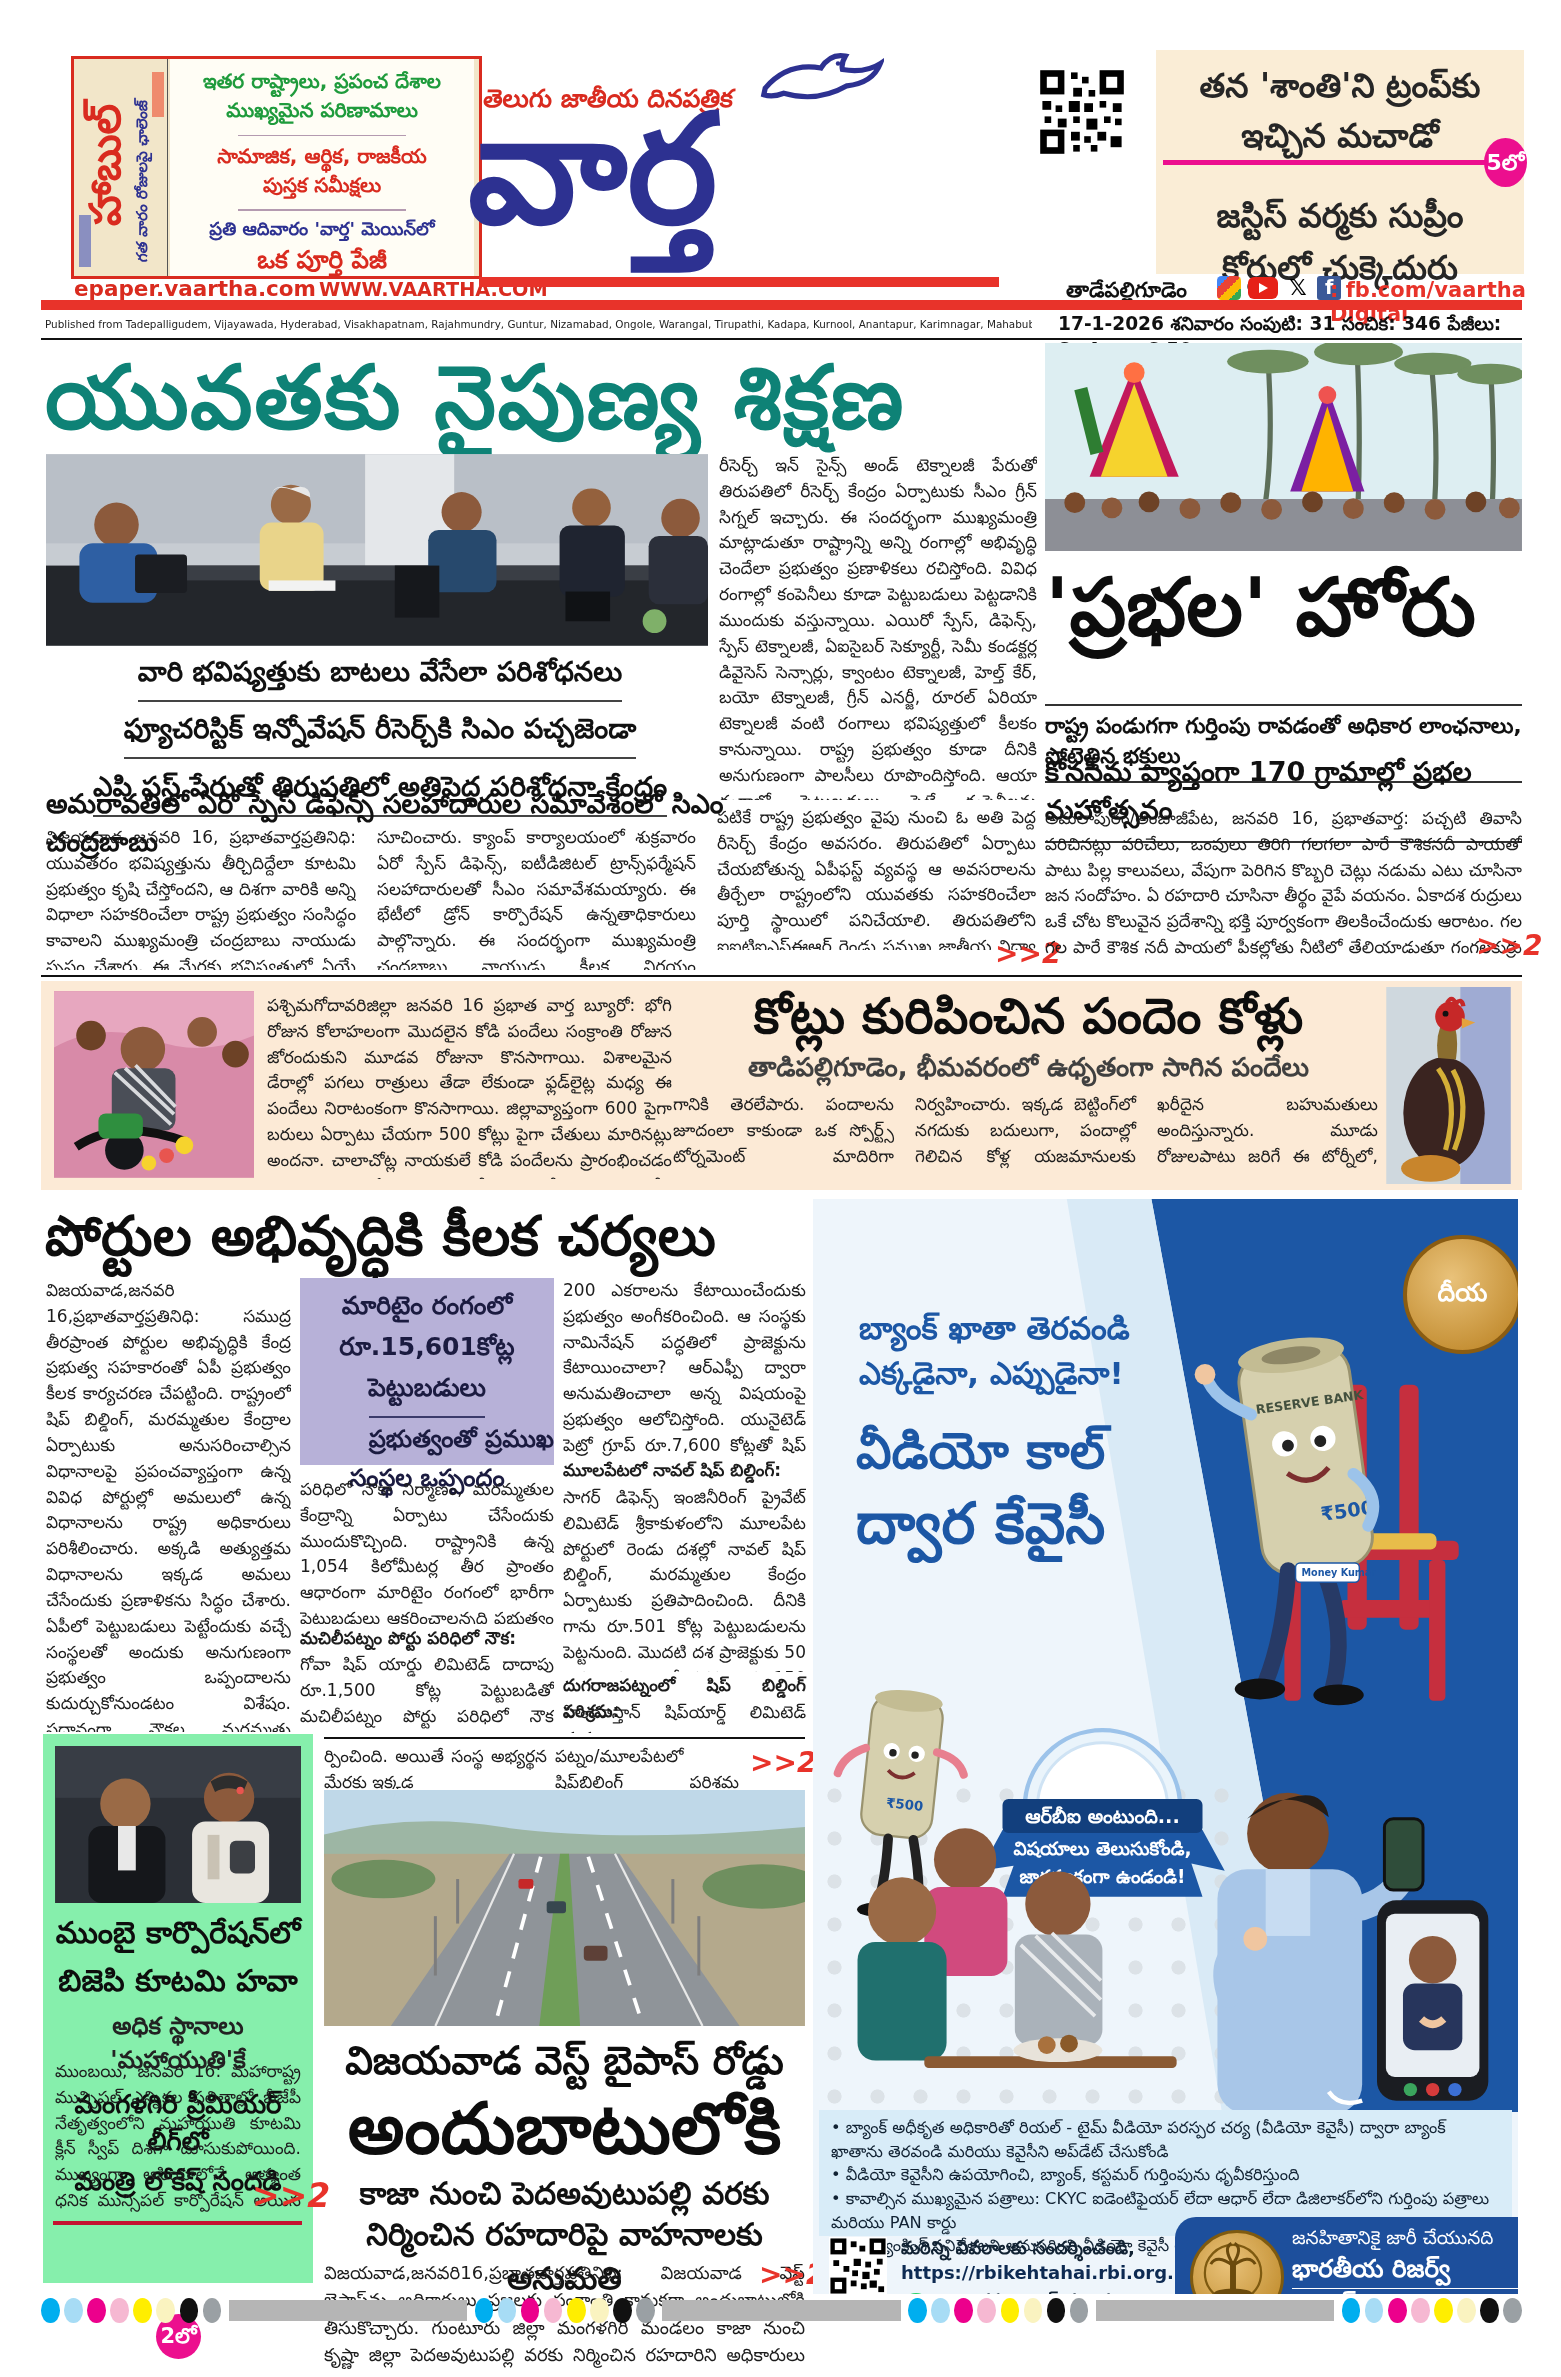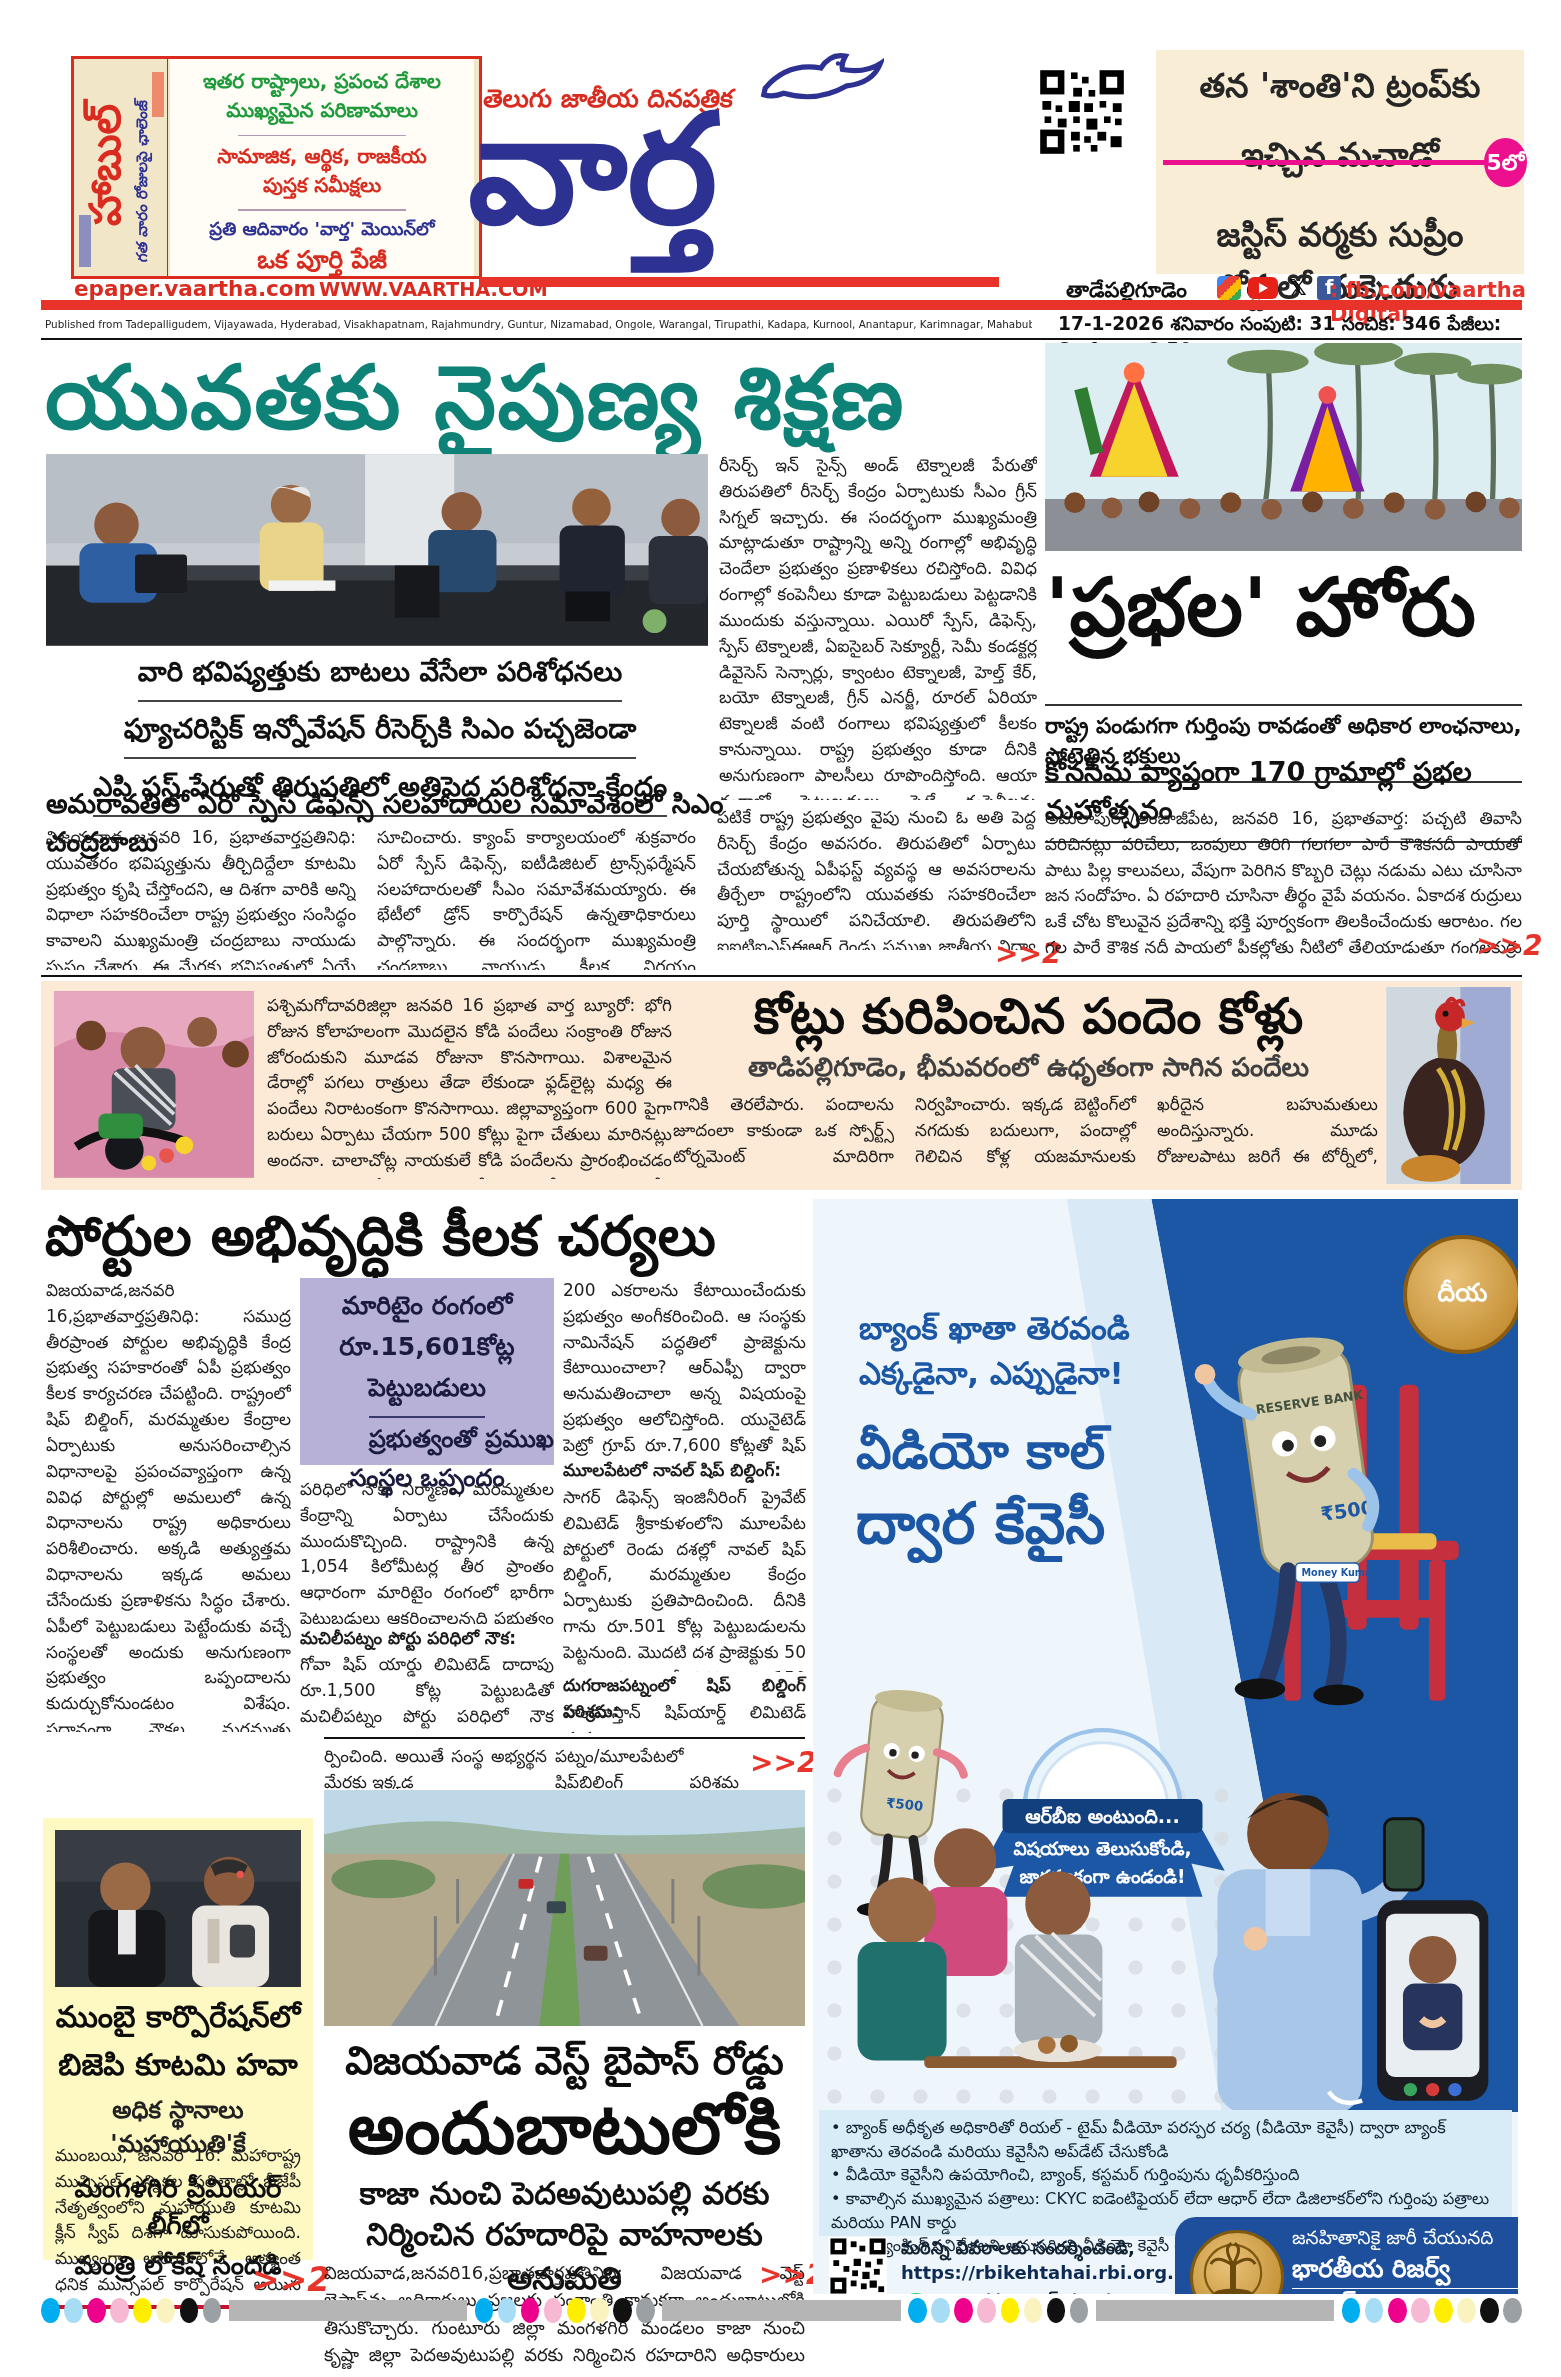--- a/index.html
+++ b/index.html
@@ -86,21 +86,21 @@
         <rect x="21" y="31" width="3" height="3" fill="#000"></rect>
       <rect x="27" y="29" width="4" height="4" fill="#000"></rect>
         <rect x="33" y="31" width="5" height="5" fill="#000"></rect>
       <rect x="16" y="35" width="3" height="3" fill="#000"></rect>
         <rect x="24" y="35" width="3" height="3" fill="#000"></rect>
     </svg>
   </div>
 
   <div class="abs" style="left:1156px;top:50px;width:368px;height:224px;background:#faedd6;">
     <div class="ctr" style="margin-top:16.3px;font-size:33px;font-weight:bold;color:#262626;">తన 'శాంతి'ని ట్రంప్‌కు</div>
-    <div class="ctr" style="font-size:33px;font-weight:bold;color:#262626;margin-top:22px;">ఇచ్చిన మచాడో</div>
+    <div class="ctr" style="font-size:33px;font-weight:bold;color:#262626;margin-top:3px;">ఇచ్చిన మచాడో</div>
     <div class="abs" style="left:7.4px;top:110px;width:327px;height:4.5px;background:#ec0f8e;"></div>
     <div class="abs ctr" style="left:328px;top:88px;width:43px;height:49px;border-radius:50%;background:#ec0f8e;color:#fff;font-size:22px;font-weight:bold;line-height:49px;">5లో</div>
     <div class="ctr" style="margin-top:33px;font-size:33px;font-weight:bold;color:#262626;">జస్టిస్ వర్మకు సుప్రీం</div>
     <div class="ctr" style="font-size:33px;font-weight:bold;color:#262626;margin-top:4.5px;">కోర్టులో చుక్కెదురు</div>
   </div>
 
   <div class="abs" style="left:1066px;top:278px;font-size:21px;font-weight:bold;color:#111;">తాడేపల్లిగూడెం</div>
   <div class="abs" style="left:1217px;top:276px;display:flex;gap:7.4px;align-items:center;">
     <div style="width:24px;height:24px;border-radius:4.5px;background:linear-gradient(135deg,#4285f4 25%,#ea4335 25% 50%,#fbbc05 50% 75%,#34a853 75%);"></div>
     <div style="width:30px;height:22px;border-radius:6px;background:#e62117;position:relative;">
@@ -272,21 +272,21 @@
   <div class="abs bt btb" style="left:563px;top:1458px;width:243px;">మూలపేటలో నావల్ షిప్ బిల్డింగ్:</div>
   <div class="abs bt" style="left:563px;top:1485px;width:243px;height:187px;overflow:hidden;">సాగర్ డిఫెన్స్ ఇంజినీరింగ్ ప్రైవేట్ లిమిటెడ్ శ్రీకాకుళంలోని మూలపేట పోర్టులో రెండు దశల్లో నావల్ షిప్ బిల్డింగ్, మరమ్మతుల కేంద్రం ఏర్పాటుకు ప్రతిపాదించింది. దీనికి గాను రూ.501 కోట్ల పెట్టుబడులను పెట్టనుంది. మొదటి దశ ప్రాజెక్టుకు 50 ఎకరాలను, రెండో దశకు గాను 150 ఎకరాలను కేటాయించేందుకు ప్రభుత్వం అనుమతించింది. మత్స్యశాఖ భూములను ఏపీ మారిటైం బోర్డుకు బదిలీ చేయాలని ఆదేశించింది.</div>
   <div class="abs bt btb" style="left:563px;top:1673px;width:243px;">దుగరాజపట్నంలో షిప్ బిల్డింగ్ పరిశ్రమ:</div>
   <div class="abs bt" style="left:563px;top:1700px;width:243px;height:33px;overflow:hidden;">హిందూస్తాన్ షిప్‌యార్డ్ లిమిటెడ్ దుగరాజ</div>
 
   <div class="abs rule" style="left:324px;top:1737px;width:481px;height:1.5px;"></div>
   <div class="abs bt" style="left:324px;top:1744px;width:223px;height:45px;overflow:hidden;">ర్పించింది. అయితే సంస్థ అభ్యర్థన మేరకు ఇక్కడ</div>
   <div class="abs bt" style="left:555px;top:1744px;width:184px;height:45px;overflow:hidden;">పట్నం/మూలపేటలో షిప్‌బిల్డింగ్ పరిశ్రమ ఏర్పాటుకు ప్రతిపాదించింది. ఇందుకు</div>
   <div class="abs more" style="left:750px;top:1746px;">&gt;&gt;2</div>
 
-  <div class="abs" style="left:43px;top:1818px;width:270px;height:442px;background:#fef9c3;">
+  <div class="abs" style="left:43px;top:1734px;width:270px;height:549px;background:#86efac;">
     <div class="abs" style="left:12px;top:12px;width:246px;height:157px;overflow:hidden;">
       <svg width="246" height="157" viewBox="0 0 332 212">
         <rect width="332" height="212" fill="#2b2f36"></rect>
         <rect x="0" y="0" width="332" height="70" fill="#383d45"></rect>
         <circle cx="95" cy="78" r="34" fill="#9a6a46"></circle>
         <rect x="45" y="108" width="104" height="104" rx="18" fill="#15171b"></rect>
         <rect x="85" y="108" width="24" height="60" fill="#e8e8e8"></rect>
         <circle cx="235" cy="70" r="34" fill="#8c5a3c"></circle>
         <path d="M210 48 q25 -16 50 0 l-6 14 q-20 -10 -38 0 Z" fill="#2d2d2d"></path>
         <rect x="185" y="102" width="104" height="110" rx="18" fill="#e9e6df"></rect>

